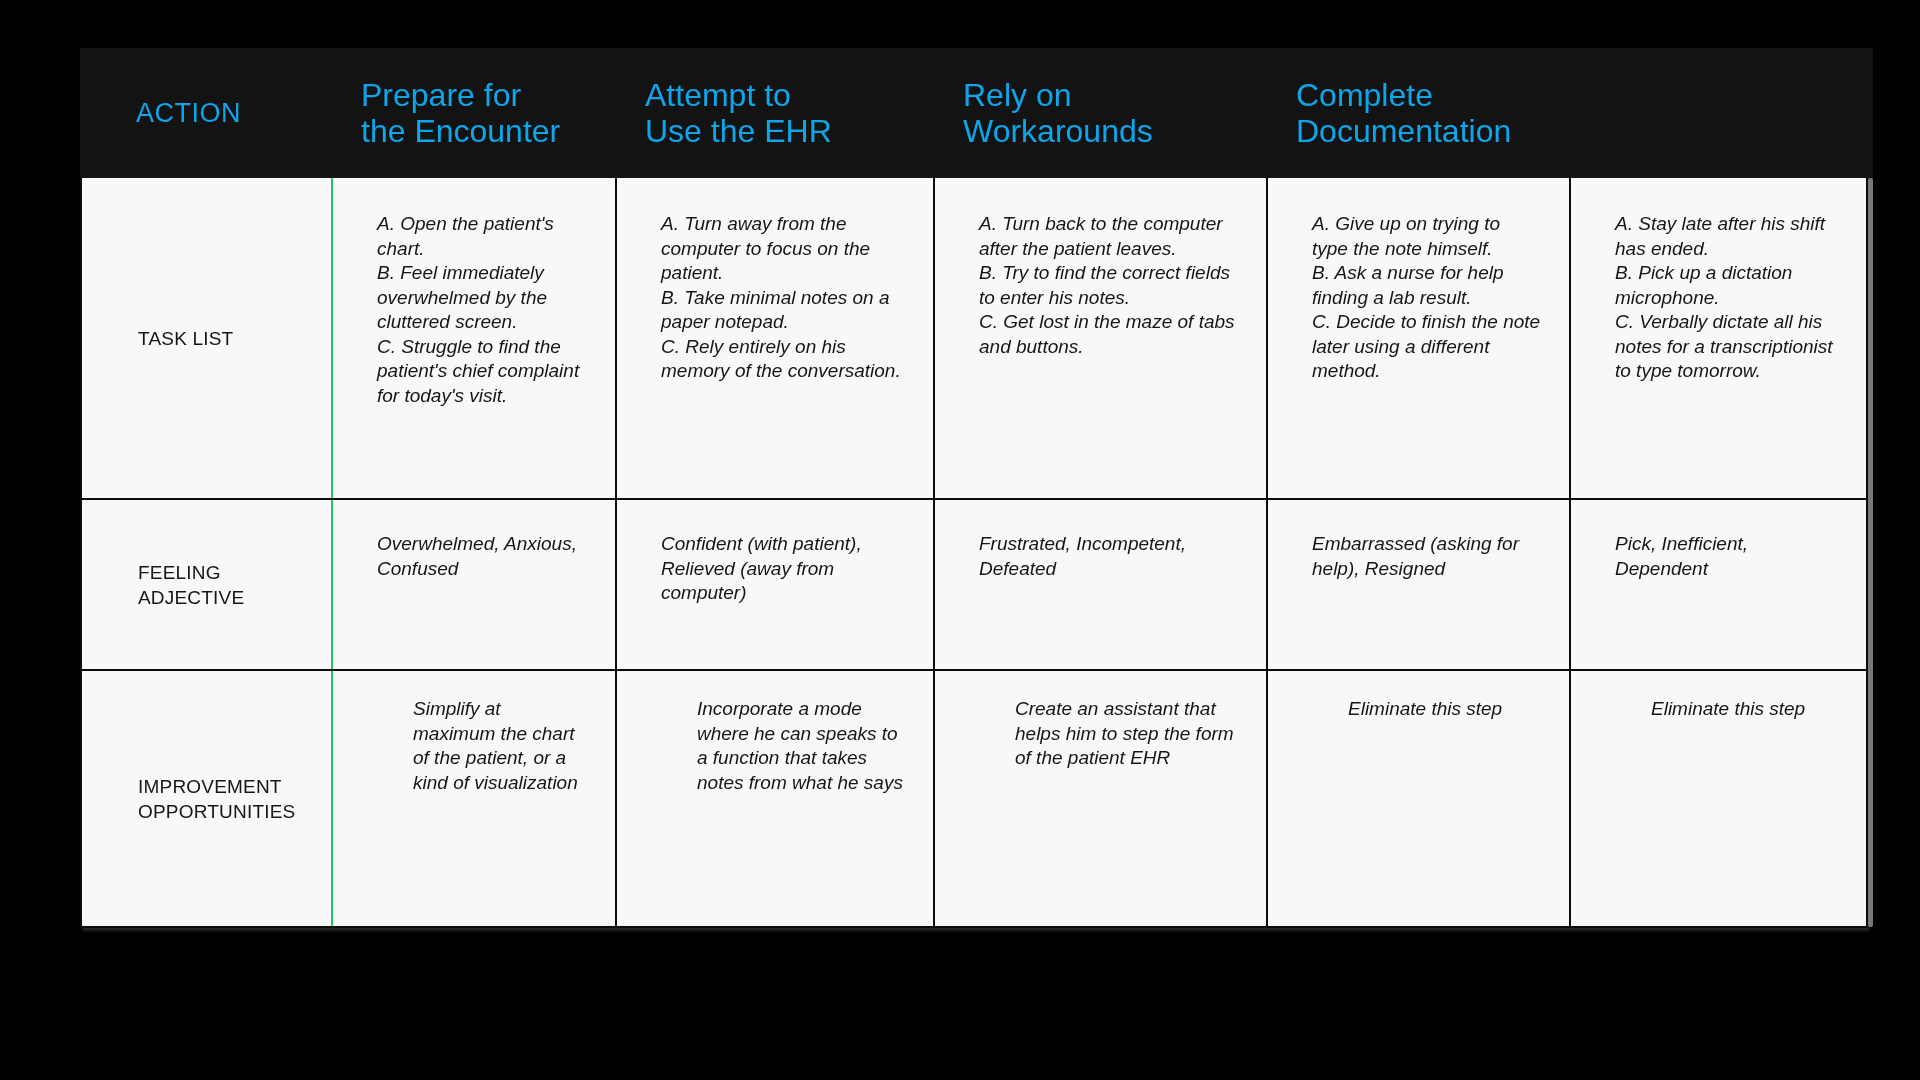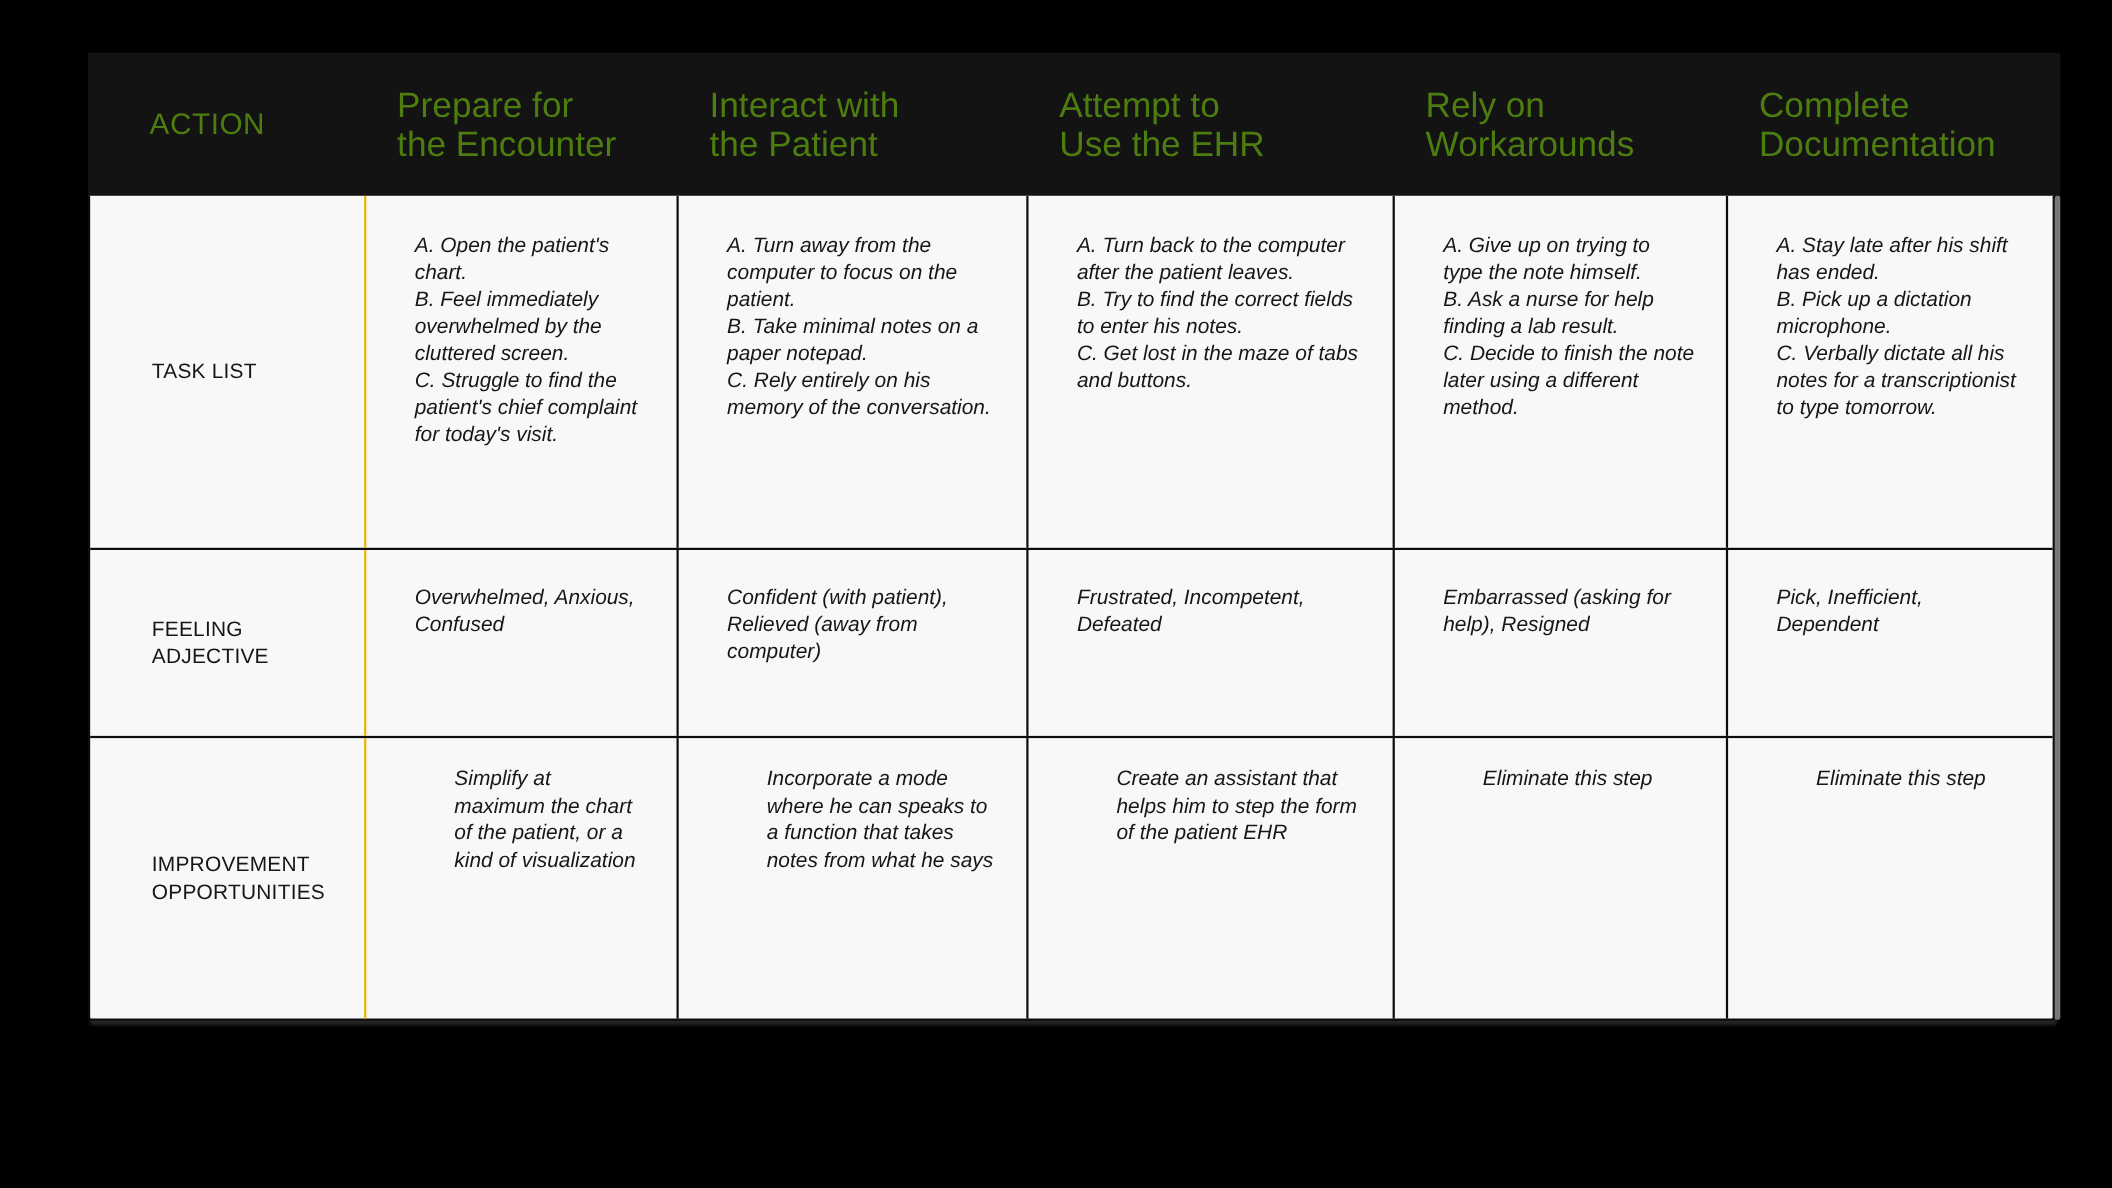--- a/index.html
+++ b/index.html
@@ -15,21 +15,21 @@
     width: 1793px;
   }
 
   
   .header-row {
     display: grid;
     grid-template-columns: 251px 284px 318px 333px 303px 1fr;
     width: 1793px;
     height: 130px;
     background: #131313;
-    color: #4d7c0f;
+    color: #0ea5e9;
   }
   .hcell {
     display: flex;
     align-items: center;
     font-size: 32px;
     line-height: 36px;
     white-space: pre-line;
     padding-left: 30px;
     font-weight: 400;
   }
@@ -53,21 +53,21 @@
   }
   .brow {
     display: grid;
     grid-template-columns: 251px 284px 318px 333px 303px 1fr;
   }
   .brow.r0 { height: 320px; }
   .brow.r1 { height: 171px; border-top: 2px solid #0c0c0c; }
   .brow.r2 { height: 257px; border-top: 2px solid #0c0c0c; }
 
   .lcell {
-    border-right: 2px solid #eab308;
+    border-right: 2px solid #22c55e;
     display: flex;
     align-items: center;
     padding-left: 56px;
     padding-right: 16px;
     font-size: 19px;
     line-height: 25px;
     white-space: pre-line;
     letter-spacing: 0.2px;
   }
   .ccell {
@@ -96,22 +96,20 @@
 </head>
 <body>
 
 <div class="stage">
   <div class="table-wrap">
 
     <div class="header-row">
       <div class="hcell action">ACTION</div>
       <div class="hcell">Prepare for
 the Encounter</div>
-      <div class="hcell">Interact with
-the Patient</div>
       <div class="hcell">Attempt to
 Use the EHR</div>
       <div class="hcell">Rely on
 Workarounds</div>
       <div class="hcell">Complete
 Documentation</div>
     </div>
 
     <div class="tbody">
 

